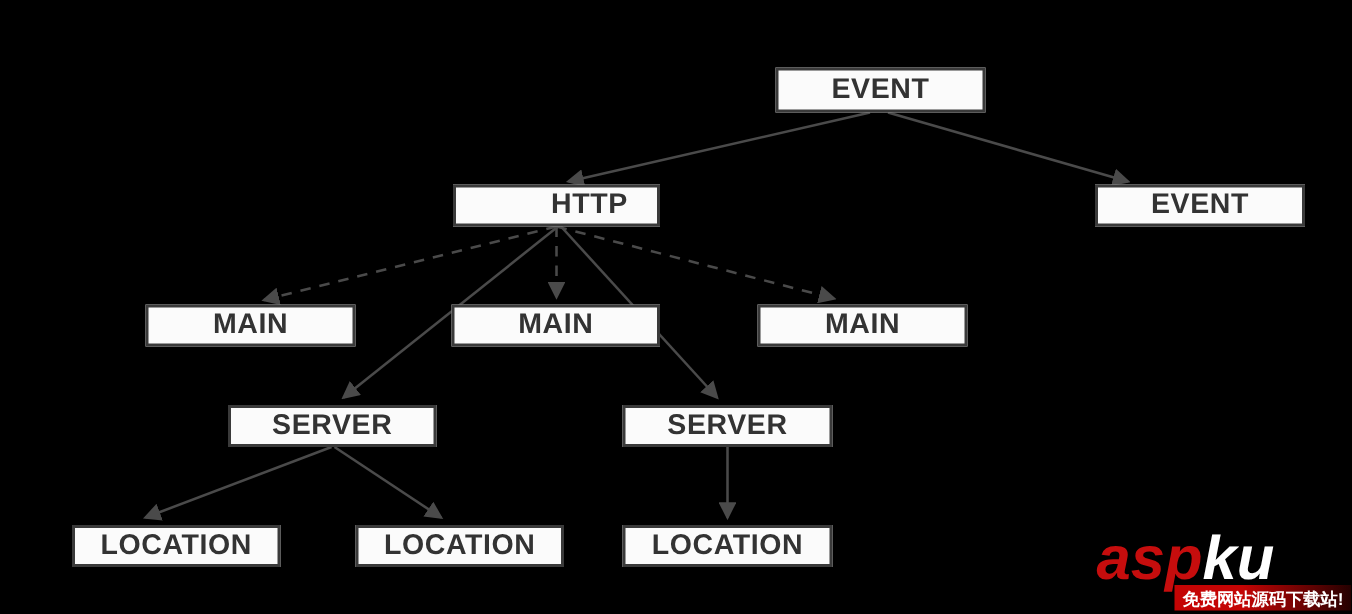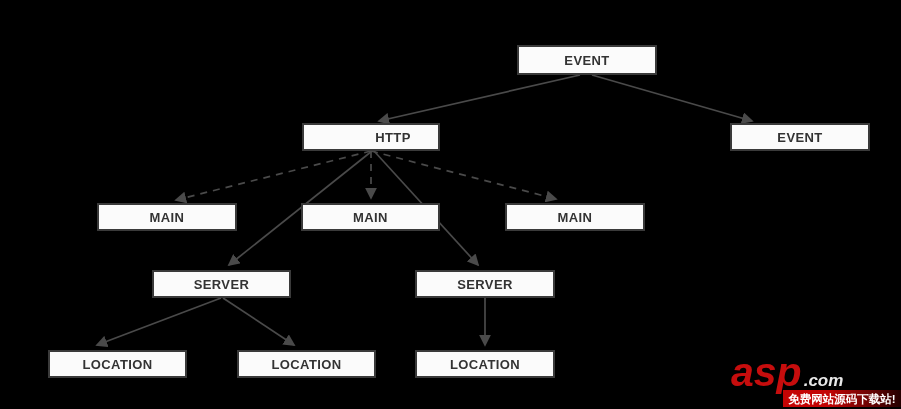--- a/index.html
+++ b/index.html
@@ -20,21 +20,21 @@
     left: 0;
     top: 0;
   }
   .node {
     position: absolute;
     display: flex;
     align-items: center;
     justify-content: center;
     box-sizing: border-box;
     font-weight: bold;
-    font-size: 13px;
+    font-size: 19px;
     letter-spacing: 0.4px;
     border: 2px solid #3a3a3a;
     background: #fbfbfb;
     color: #333333;
     text-align: right;
   }
   .watermark {
     position: absolute;
     left: 728px;
     top: 352px;
@@ -109,20 +109,20 @@
       <div class="node" style="left: 152px; top: 270px; width: 139px; height: 28px; background: rgb(251, 251, 251); border-color: rgb(58, 58, 58); color: rgb(51, 51, 51);">SERVER</div>
       <div class="node" style="left: 415px; top: 270px; width: 140px; height: 28px; background: rgb(251, 251, 251); border-color: rgb(58, 58, 58); color: rgb(51, 51, 51);">SERVER</div>
       <div class="node" style="left: 48px; top: 350px; width: 139px; height: 28px; background: rgb(251, 251, 251); border-color: rgb(58, 58, 58); color: rgb(51, 51, 51);">LOCATION</div>
       <div class="node" style="left: 237px; top: 350px; width: 139px; height: 28px; background: rgb(251, 251, 251); border-color: rgb(58, 58, 58); color: rgb(51, 51, 51);">LOCATION</div>
       <div class="node" style="left: 415px; top: 350px; width: 140px; height: 28px; background: rgb(251, 251, 251); border-color: rgb(58, 58, 58); color: rgb(51, 51, 51);">LOCATION</div>
     </div>
 
   <div class="watermark">
     <div class="wm-brand">
       <span class="wm-red" style="color: rgb(198, 13, 13);">asp</span>
-      <span class="wm-tld">.com</span>
+      <span class="wm-white">ku</span>
     </div>
     <div class="wm-strip">
       <span>免费网站源码下载站!</span>
     </div>
   </div>
 
 </div>
 
 </body></html>

